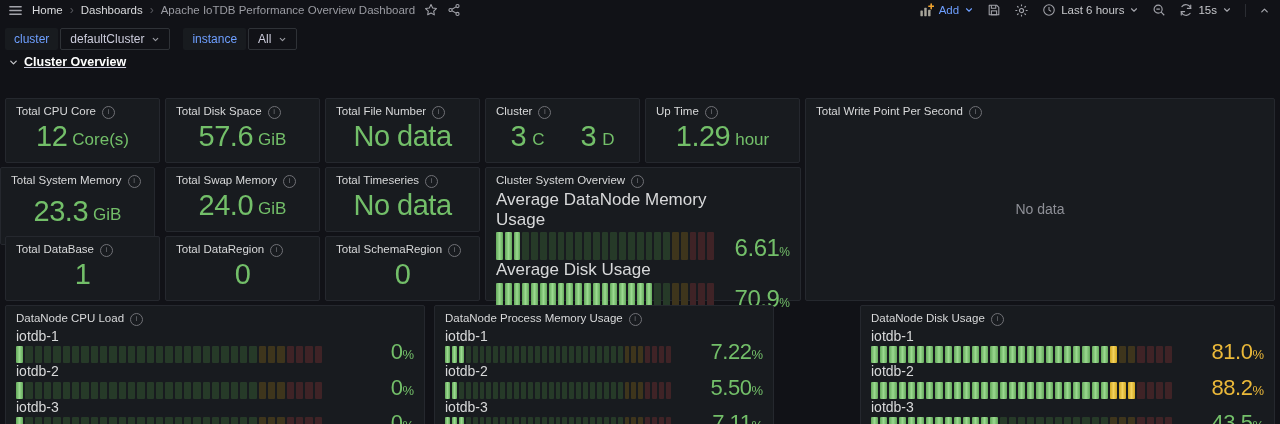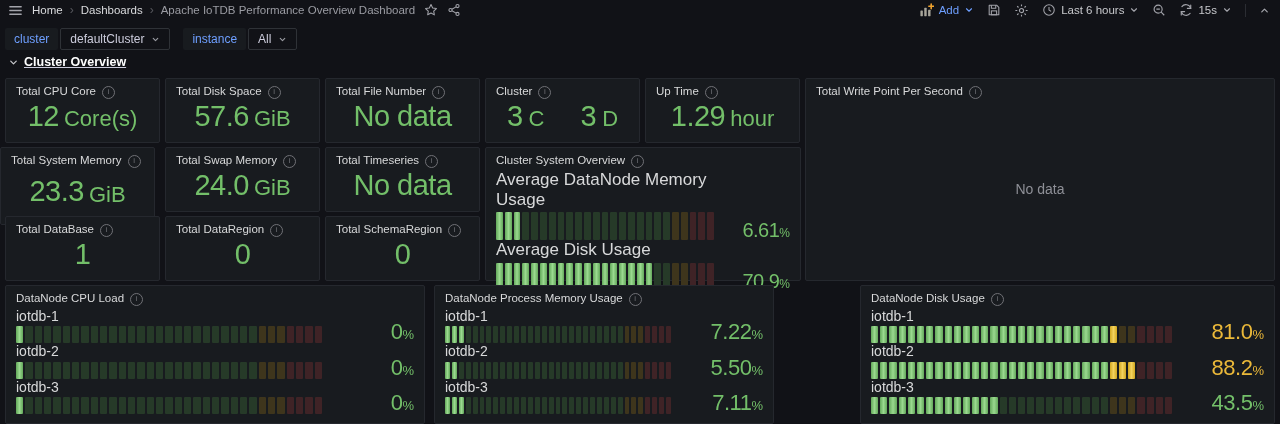--- a/index.html
+++ b/index.html
@@ -30,31 +30,31 @@
   .var-group{display:flex;align-items:stretch;gap:2px;}
   .var-label{background:#181b1f;color:#6e9fff;font-size:12px;font-weight:500;padding:0 9px;height:22px;display:flex;align-items:center;border-radius:2px;}
   .var-value{border:1px solid #2f3237;background:#111217;color:#ccccdc;font-size:12px;padding:0 9px;height:22px;display:flex;align-items:center;gap:7px;border-radius:2px;box-sizing:border-box;cursor:pointer;}
   .var-value .caret{color:#9b9ca3;}
 
   
   .section-header{position:absolute;top:55px;left:8px;display:flex;align-items:center;gap:5px;cursor:pointer;text-decoration:underline;}
   .section-title{color:#ffffff;font-size:12.5px;font-weight:700;}
 
   
-  .panel{position:absolute;background:#181b1f;border:1px solid #25282e;border-radius:2px;box-sizing:border-box;}
+  .panel{position:absolute;background:#181b1f;border:1px solid #25282e;border-radius:2px;box-sizing:border-box;margin-top:20px;}
   .p-title{display:flex;align-items:center;gap:6px;padding:6px 10px 0 10px;height:14px;}
   .p-title-text{font-size:11.5px;font-weight:500;color:#d8d9da;line-height:1;white-space:nowrap;cursor:pointer;}
   .info-icon{width:11px;height:11px;min-width:11px;border:1px solid #707176;border-radius:50%;color:#707176;
              display:inline-flex;align-items:center;justify-content:center;font-size:8px;line-height:1;cursor:pointer;}
   .info-icon::after{content:"i";}
 
   
   .stat-body{position:absolute;top:16px;left:0;right:0;bottom:5px;display:flex;align-items:center;justify-content:center;gap:5px;}
   .stat-value{font-size:29px;font-weight:500;color:#73bf69;line-height:1;letter-spacing:-0.5px;}
-  .stat-unit{font-size:22px;font-weight:500;color:#73bf69;line-height:1;padding-top:6px;}
+  .stat-unit{font-size:17px;font-weight:500;color:#73bf69;line-height:1;padding-top:6px;}
   .stat-unit:empty{display:none;}
   .dual{gap:36px;}
   .dual .pair{display:flex;align-items:center;gap:6px;}
 
   
   .nodata-msg{position:absolute;top:18px;left:0;right:0;bottom:0;display:flex;align-items:center;justify-content:center;
               color:#8e9097;font-size:14px;}
 
   
   .gauge-body{position:absolute;top:22px;left:10px;right:10px;bottom:9px;display:flex;flex-direction:column;justify-content:space-between;}
@@ -69,21 +69,21 @@
   .cell.green.lit{background:linear-gradient(90deg,#63a85a 0%,#9ad98f 50%,#63a85a 100%);}
   .cell.amber.lit{background:linear-gradient(90deg,#d3a81f 0%,#f3d25e 50%,#d3a81f 100%);}
   .gauge-value{width:74px;text-align:right;line-height:1;white-space:nowrap;}
   .gv-num{font-size:22px;font-weight:500;letter-spacing:-0.5px;}
   .gv-pct{font-size:13px;font-weight:500;}
   .t-green{color:#73bf69;}
   .t-amber{color:#eab839;}
   
   .g-large .gauge-label{font-size:17px;margin-bottom:3px;}
   .g-large .cells{height:28px;}
-  .g-large .gv-num{font-size:20px;}
+  .g-large .gv-num{font-size:24px;}
   .g-large .gv-pct{font-size:12px;}
   .g-large .gauge-value{width:58px;}
 </style>
 </head>
 <body>
 
 <div class="screen">
 
   <header class="navbar">
     <div class="nav-left">

